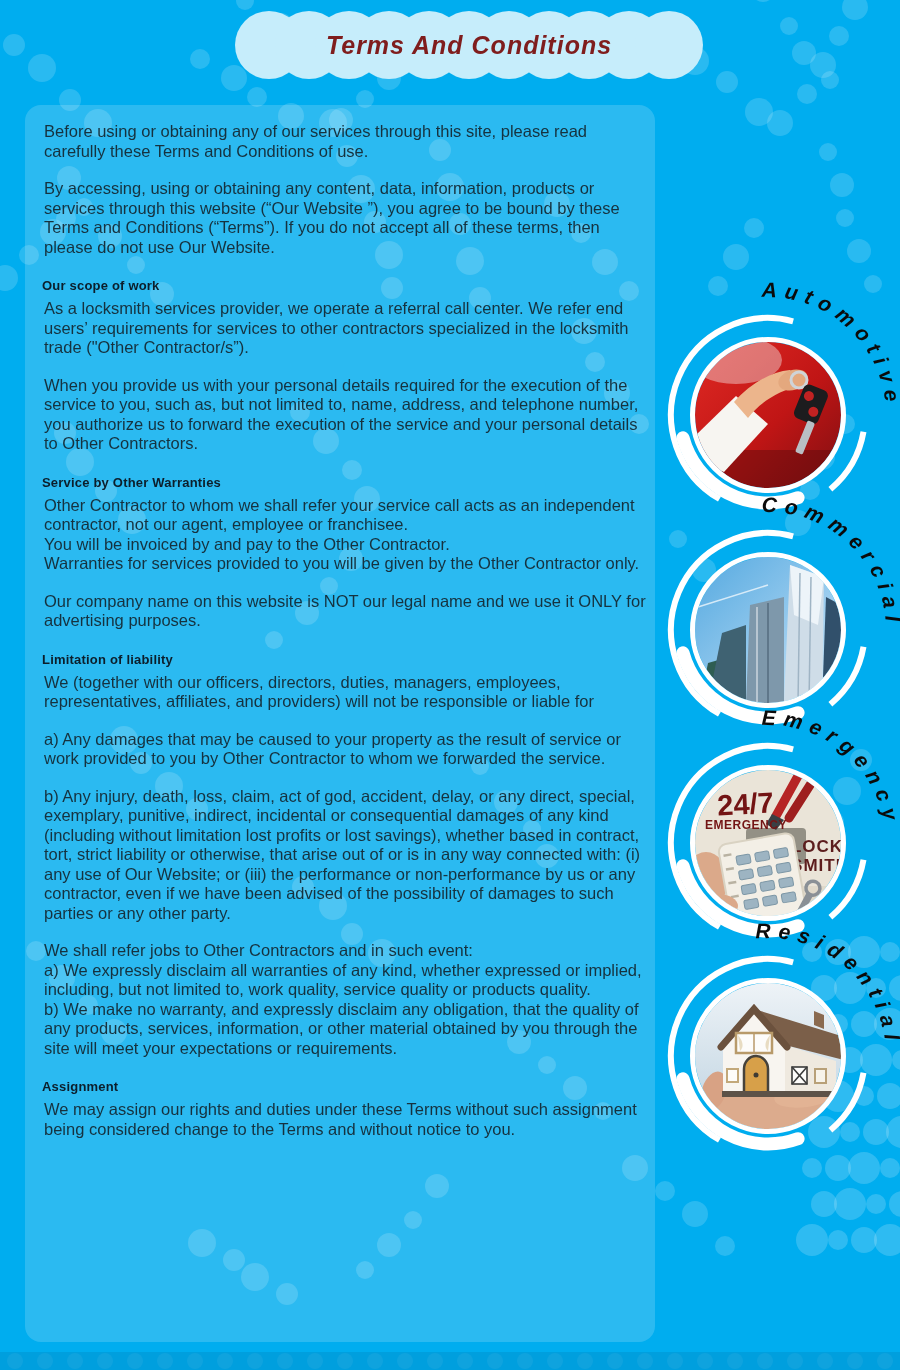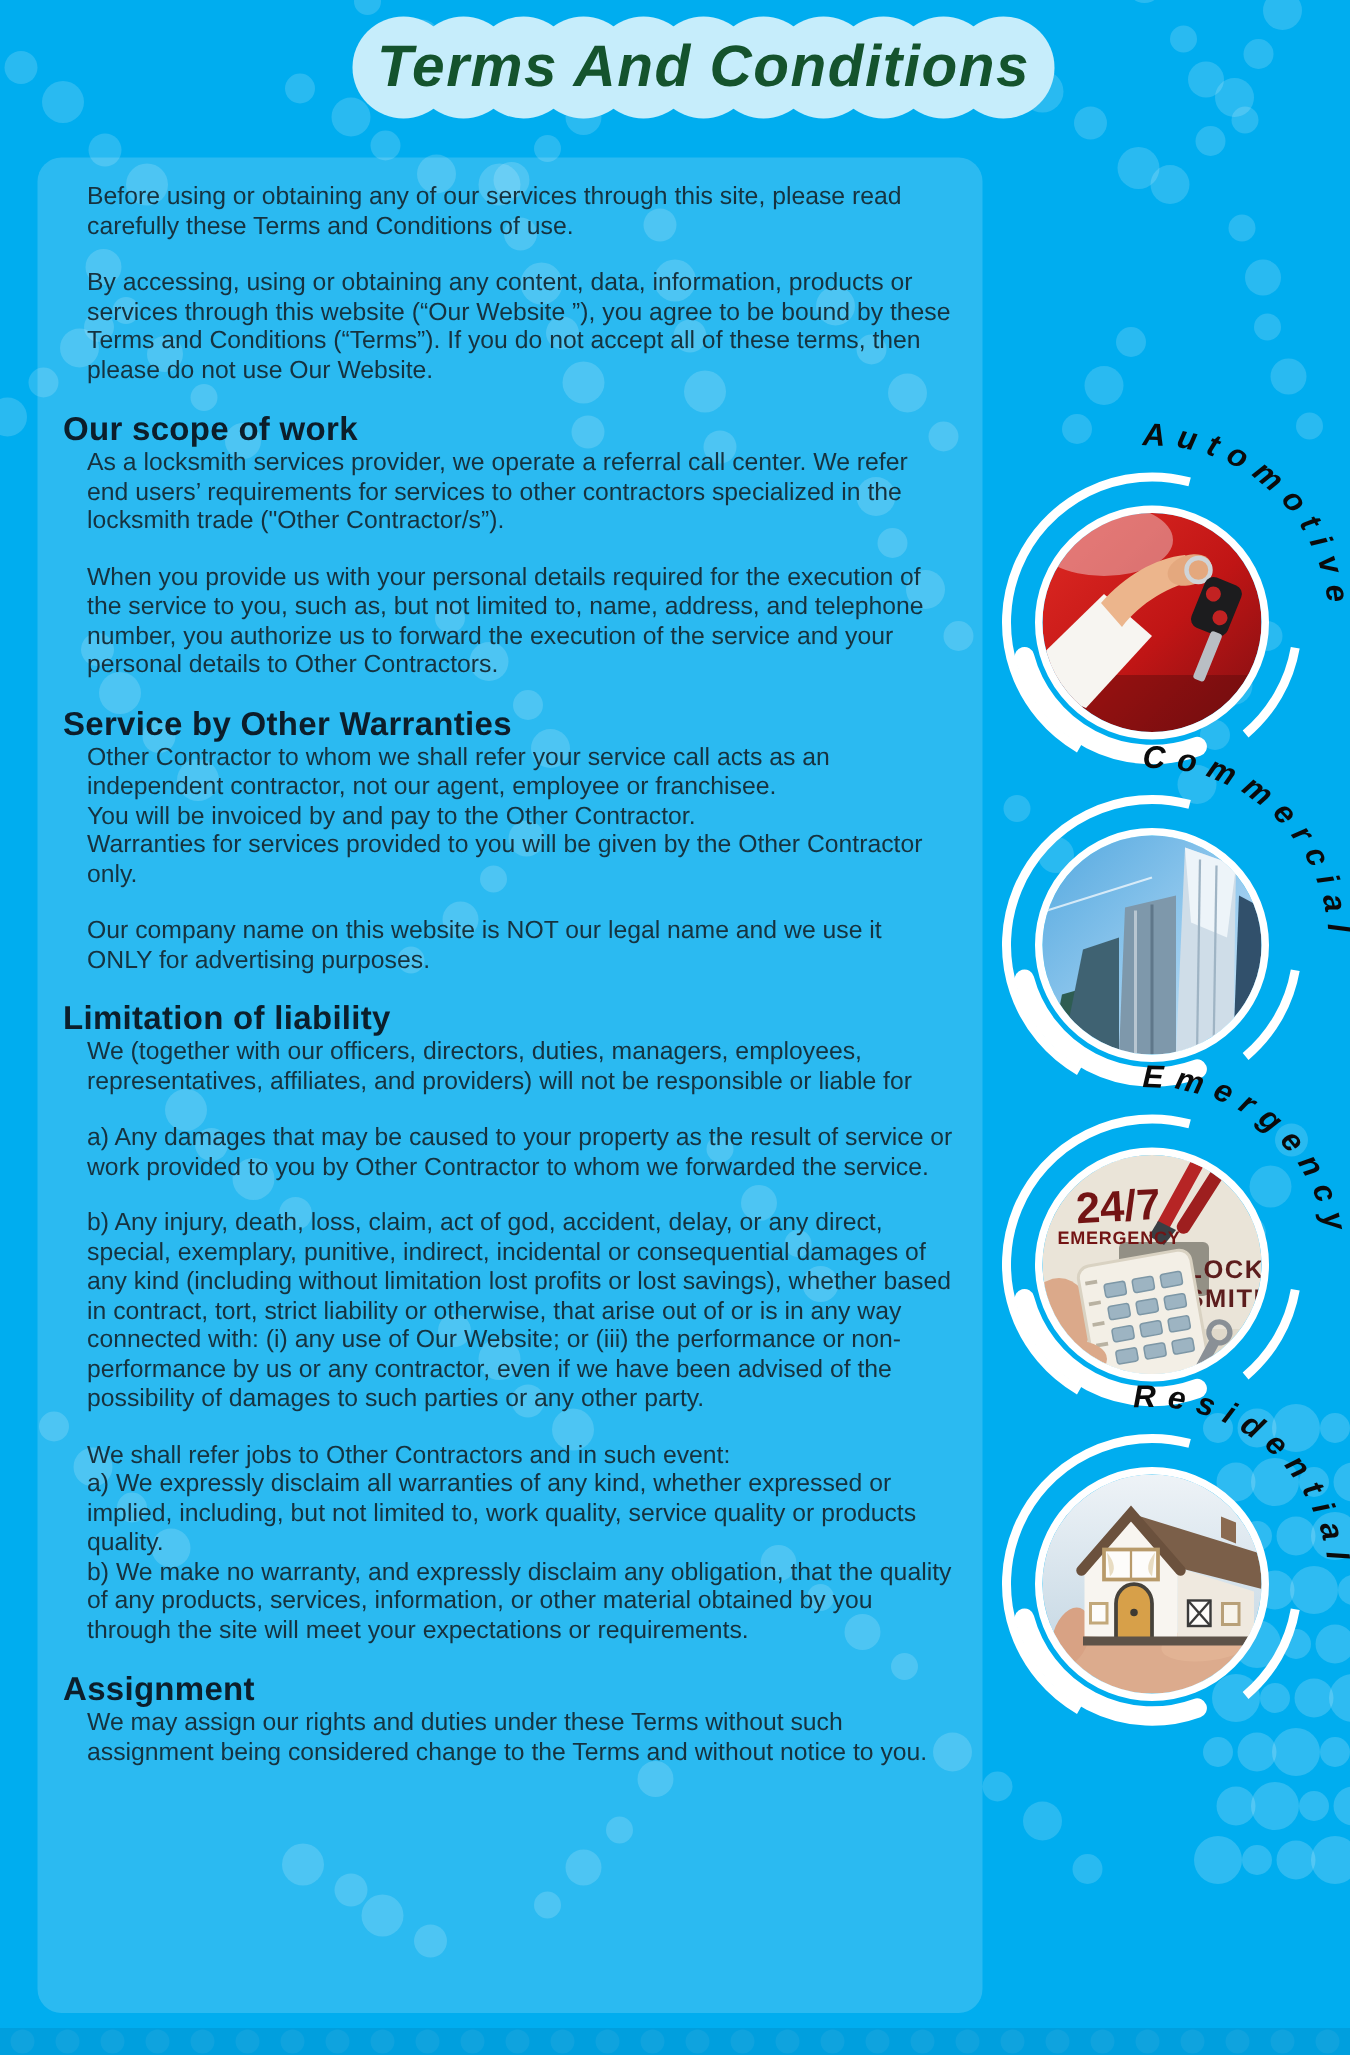--- a/index.html
+++ b/index.html
@@ -13,29 +13,29 @@
   
   .panel-bg{
     position:absolute;left:25px;top:105px;width:630px;height:1237px;
     background:rgba(255,255,255,.17);border-radius:16px;z-index:1;
   }
   .panel-text{
     position:absolute;left:25px;top:105px;width:630px;height:1237px;
     box-sizing:border-box;padding:17px 4px 16px 17px;z-index:3;
     font-size:16.5px;line-height:19.5px;color:#16323F;overflow:hidden;
   }
-  .para{margin:0 16px 18px;white-space:pre-line}
-  .sec-h{font-size:22px;line-height:22px;font-weight:700;color:#0C1E2B;margin:10px 0 2px;letter-spacing:.2px}
+  .para{margin:0 2px 18px;white-space:pre-line}
+  .sec-h{font-size:13px;line-height:22px;font-weight:700;color:#0C1E2B;margin:10px 0 2px;letter-spacing:.2px}
   
   .banner{position:absolute;left:233px;top:7px;width:472px;height:76px;z-index:3}
   .banner svg{position:absolute;left:0;top:0;overflow:visible}
   .banner h1{
     position:absolute;left:0;top:0;width:472px;height:76px;margin:0;
     display:flex;align-items:center;justify-content:center;
-    font-style:italic;font-weight:700;font-size:39px;letter-spacing:1px;color:#14532d;
+    font-style:italic;font-weight:700;font-size:25px;letter-spacing:1px;color:#7f1d1d;
   }
   
   .badge{position:absolute;z-index:4;overflow:visible}
   .badge-label{font-family:"Liberation Sans",sans-serif;font-style:italic;font-weight:700;font-size:21px;letter-spacing:7px;fill:#0B0B0B}
   .ring{fill:none;stroke:#ffffff}
   .em-big{font-weight:700;font-size:29px;fill:#731414;font-family:"Liberation Sans",sans-serif}
   .em-small{font-weight:700;font-size:12px;letter-spacing:.5px;fill:#731414;font-family:"Liberation Sans",sans-serif}
   .em-lock{font-weight:700;font-size:17px;letter-spacing:1px;fill:#5C1D1D;font-family:"Liberation Sans",sans-serif}
   .bottom-band{position:absolute;left:0;bottom:0;width:900px;height:18px;background:rgba(0,60,96,.12);z-index:2}
 </style>

